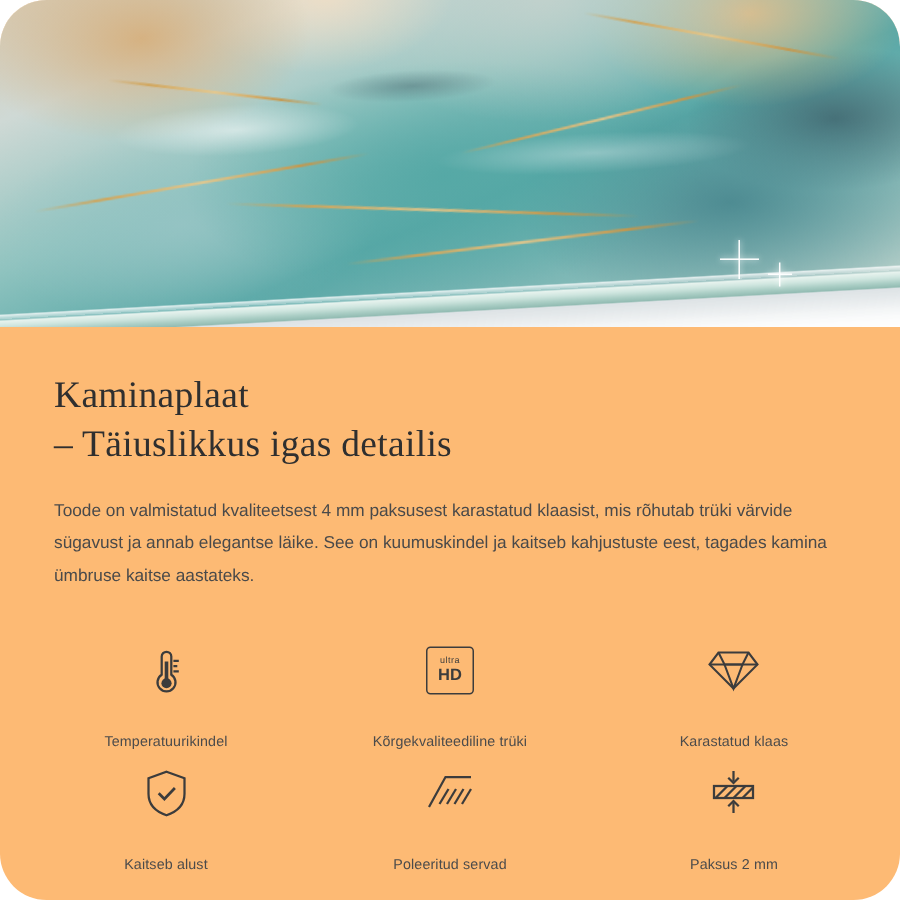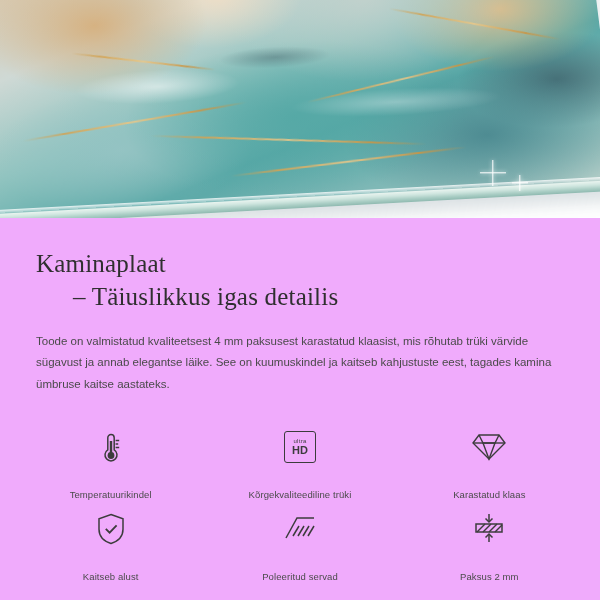--- a/index.html
+++ b/index.html
@@ -10,22 +10,23 @@
     width: 600px;
     height: 600px;
     background: #ffffff;
     font-family: "Liberation Sans", sans-serif;
     overflow: hidden;
   }
   .page {
     position: relative;
     width: 600px;
     height: 600px;
-    background: #f0abfc;
+    background: #fdba74;
     overflow: hidden;
+    border-radius: 31px;
   }
 
   
   .hero {
     position: relative;
     width: 600px;
     height: 218px;
     overflow: hidden;
     background: #ffffff;
   }
@@ -128,21 +129,21 @@
   }
   .title {
     margin: 30px 0 0 0;
     font-family: "Liberation Serif", serif;
     font-size: 25px;
     line-height: 1.3;
     font-weight: 400;
     color: #2f2f2f;
     letter-spacing: 0.2px;
   }
-  .title .line2 { display: block; margin-left: 37px; }
+  .title .line2 { display: block; }
   .desc {
     margin: 18px 0 0 0;
     font-size: 11.5px;
     line-height: 1.85;
     color: #4a4a4a;
     max-width: 534px;
   }
 
   
   .features {

